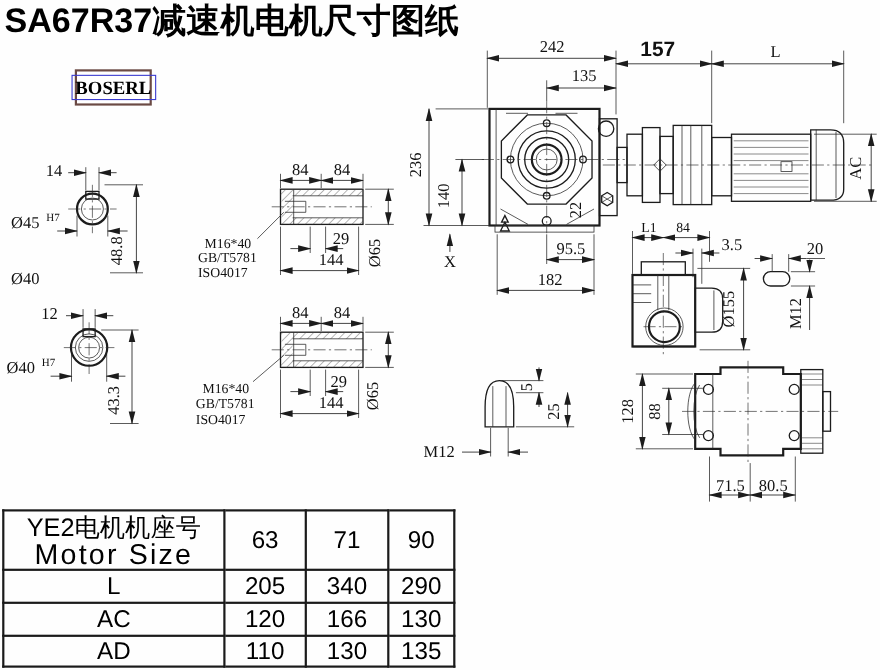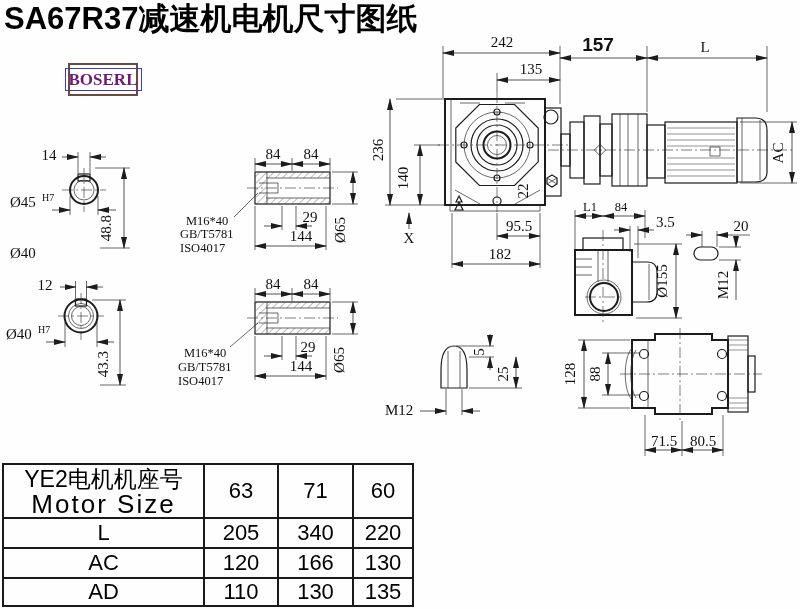--- a/index.html
+++ b/index.html
@@ -3,21 +3,21 @@
 <meta charset="utf-8">
 <style>
   html,body{margin:0;padding:0;background:#ffffff;}
   #page{position:relative;width:800px;height:609px;background:#fefefe;overflow:hidden;
         font-family:"Liberation Serif",serif;color:#111;}
   #title{position:absolute;left:4px;top:-2px;font-family:"Liberation Sans",sans-serif;
          font-weight:bold;font-size:31px;letter-spacing:0px;color:#000;white-space:nowrap;}
   #logo{position:absolute;left:68px;top:63px;width:66px;height:29px;
         border:2px solid #6b4a44;background:#fff;display:flex;align-items:center;justify-content:center;}
   #logo .inner{border:1px solid #3b3bd0;padding:0 3px;line-height:21px;
-        font-family:"Liberation Serif",serif;font-weight:bold;font-size:17px;color:#701a75;}
+        font-family:"Liberation Serif",serif;font-weight:bold;font-size:17px;color:#000000;}
   svg{position:absolute;left:0;top:0;}
   svg text{font-family:"Liberation Serif",serif;fill:#111;}
   .dtx{font-size:15px;}
   .stx{font-size:12.5px;}
   .big{font-family:"Liberation Sans",sans-serif;font-weight:bold;font-size:19px;}
   .thick{stroke:#1c1c1c;stroke-width:2;fill:none;}
   .med{stroke:#1c1c1c;stroke-width:1.2;fill:none;}
   .thin{stroke:#2a2a2a;stroke-width:0.7;fill:none;}
   .dim{stroke:#2a2a2a;stroke-width:0.8;fill:none;}
   .cl{stroke:#2a2a2a;stroke-width:0.6;fill:none;stroke-dasharray:11 3 2 3;}
@@ -382,27 +382,27 @@
         <col style="width:60px">
       </colgroup>
     <tbody>
         <tr style="height:54px">
       <td>
         <div class="hd-cn">YE2电机机座号</div>
         <div class="hd-en">Motor Size</div>
       </td>
       <td>63</td>
       <td>71</td>
-      <td>60</td>
+      <td>90</td>
     </tr>
     <tr style="height:29px">
       <td>L</td>
       <td>205</td>
       <td>340</td>
-      <td>220</td>
+      <td>290</td>
     </tr>
     <tr style="height:30px">
       <td>AC</td>
       <td>120</td>
       <td>166</td>
       <td>130</td>
     </tr>
     <tr style="height:19px">
       <td>AD</td>
       <td>110</td>

